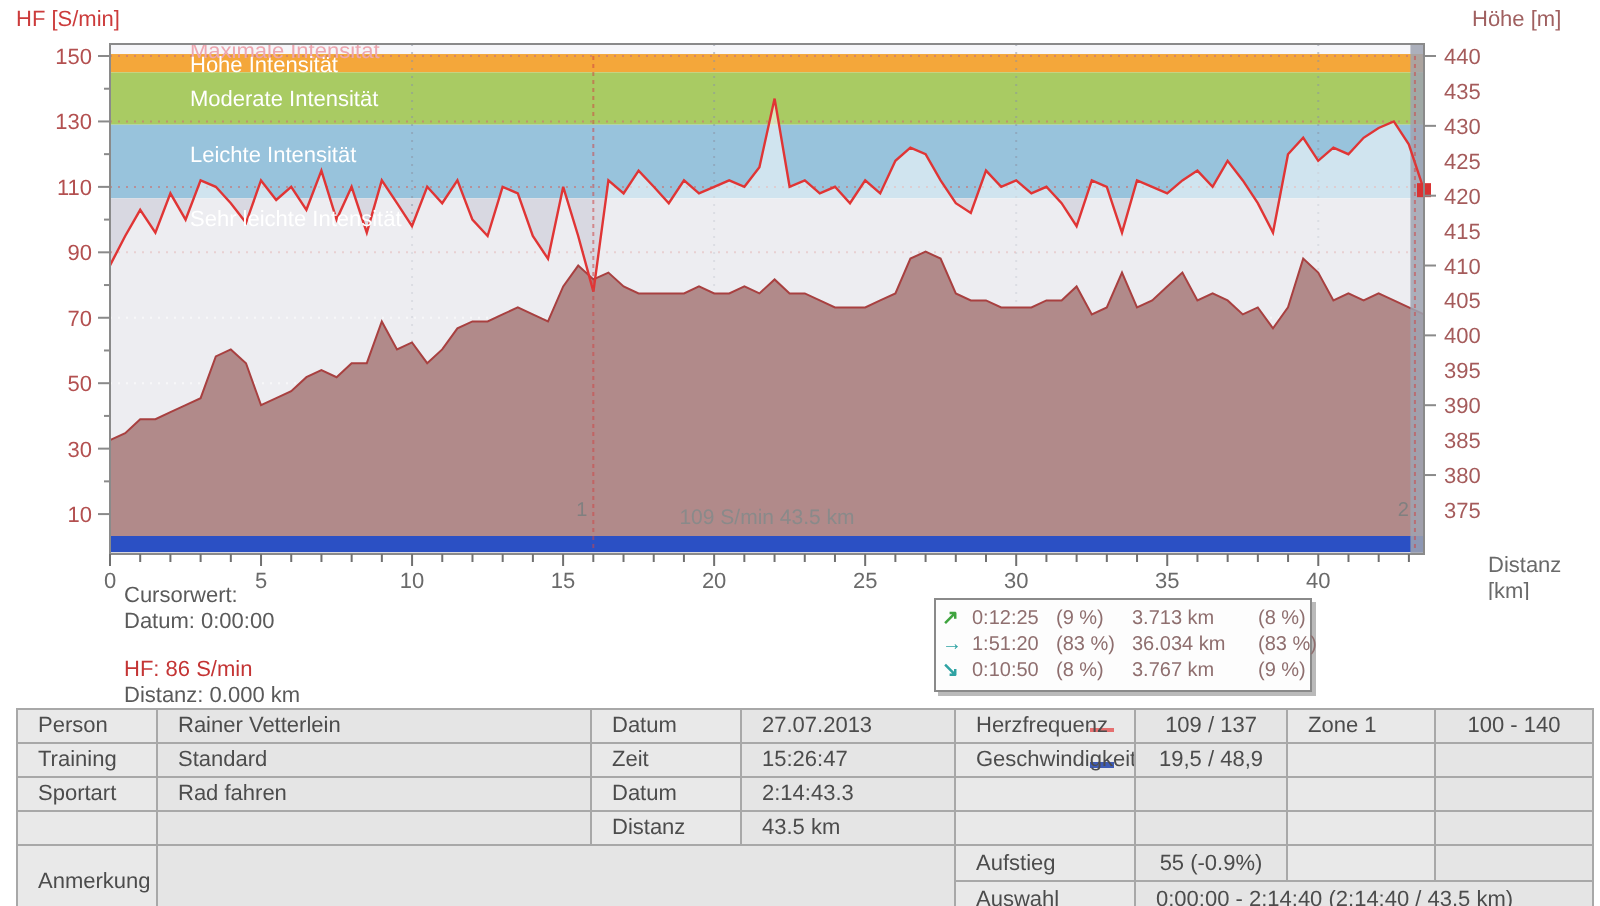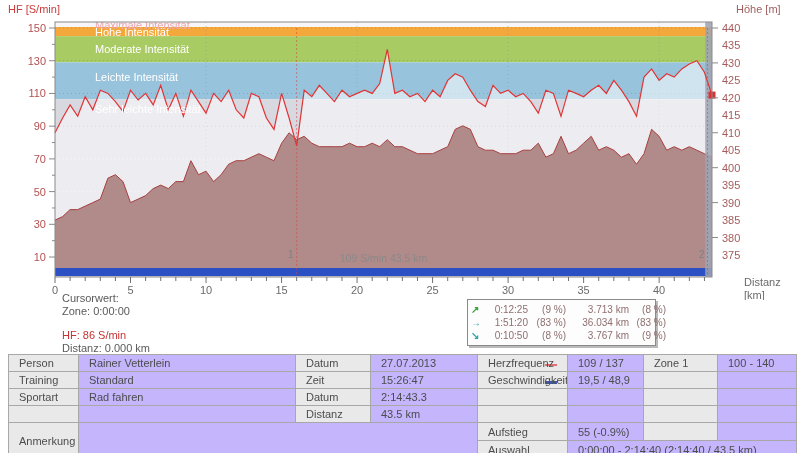--- a/index.html
+++ b/index.html
@@ -10,28 +10,28 @@
 
   .cursor-block{position:absolute;left:62px;top:292px;font-size:11px;color:#5a5a5a;line-height:13px;}
   .cursor-block .hf-line{color:#c43434;margin-top:11px;}
   .cursor-block .hoehe-line{color:#a05252;}
   .climb-block{position:absolute;left:185px;top:292px;font-size:11px;color:#5a5a5a;line-height:13px;}
 
   .sel-table{position:absolute;left:467px;top:299px;width:181px;background:#fdfdfd;
              border:1px solid #8a8a8a;box-shadow:2px 2px 0 rgba(130,130,130,.55);padding:3px 3px;}
   .selrow{display:grid;grid-template-columns:15px 42px 38px 63px 37px;height:13px;line-height:13px;
           font-size:10px;color:#8f6f6f;}
-  .selrow .num{text-align:right;white-space:nowrap;}
+  .selrow .num{white-space:nowrap;}
   .selrow .arrow{font-size:10px;font-weight:bold;}
   .arrow.up{color:#3fa43f;} .arrow.flat{color:#2fa3a3;} .arrow.down{color:#2fa3a3;}
 
   table.info{position:absolute;left:8px;top:354px;width:788px;border-collapse:collapse;
              table-layout:fixed;font-size:11px;color:#4c4c4c;border:1px solid #7c7c7c;}
   table.info td{border:1px solid #a8a8a8;padding:0 10px;height:16px;overflow:hidden;white-space:nowrap;}
-  td.lab{background:#e9e9e9;} td.val{background:#c4b5fd;} td.ctr{}
+  td.lab{background:#e9e9e9;} td.val{background:#e5e5e5;} td.ctr{text-align:center;}
   tr.tall td{height:17px;}
   .dash{display:inline-block;width:12px;float:right;margin-top:7px;}
   .hr-dash{height:2px;background:#e57070;}
   .sp-dash{height:3px;background:#3f5cb5;}
 </style>
 </head>
 <body>
 
 <div id="app">
 
@@ -176,21 +176,21 @@
       <line x1="644.0344827586207" y1="277" x2="644.0344827586207" y2="281" stroke="#707070"></line>
       <line x1="674.2413793103449" y1="277" x2="674.2413793103449" y2="281" stroke="#707070"></line>
       <line x1="689.3448275862069" y1="277" x2="689.3448275862069" y2="281" stroke="#707070"></line>
       <line x1="704.448275862069" y1="277" x2="704.448275862069" y2="281" stroke="#707070"></line>
       <text x="744" y="286" fill="#6a6a6a" font-size="11" text-anchor="start">Distanz</text>
       <text x="744" y="299" fill="#6a6a6a" font-size="11" text-anchor="start">[km]</text>
     </svg>
 
   <div class="cursor-block">
     <div>Cursorwert:</div>
-    <div>Zone: 0:00:00</div>
+    <div>Datum: 0:00:00</div>
     <div class="hf-line">HF: 86 S/min</div>
     <div>Distanz: 0.000 km</div>
     <div class="hoehe-line">Höhe: 385 m</div>
   </div>
 
 
   <div class="sel-table">
     <div class="selrow">
       <span class="arrow up">↗</span>
       <span class="num">0:12:25</span>

